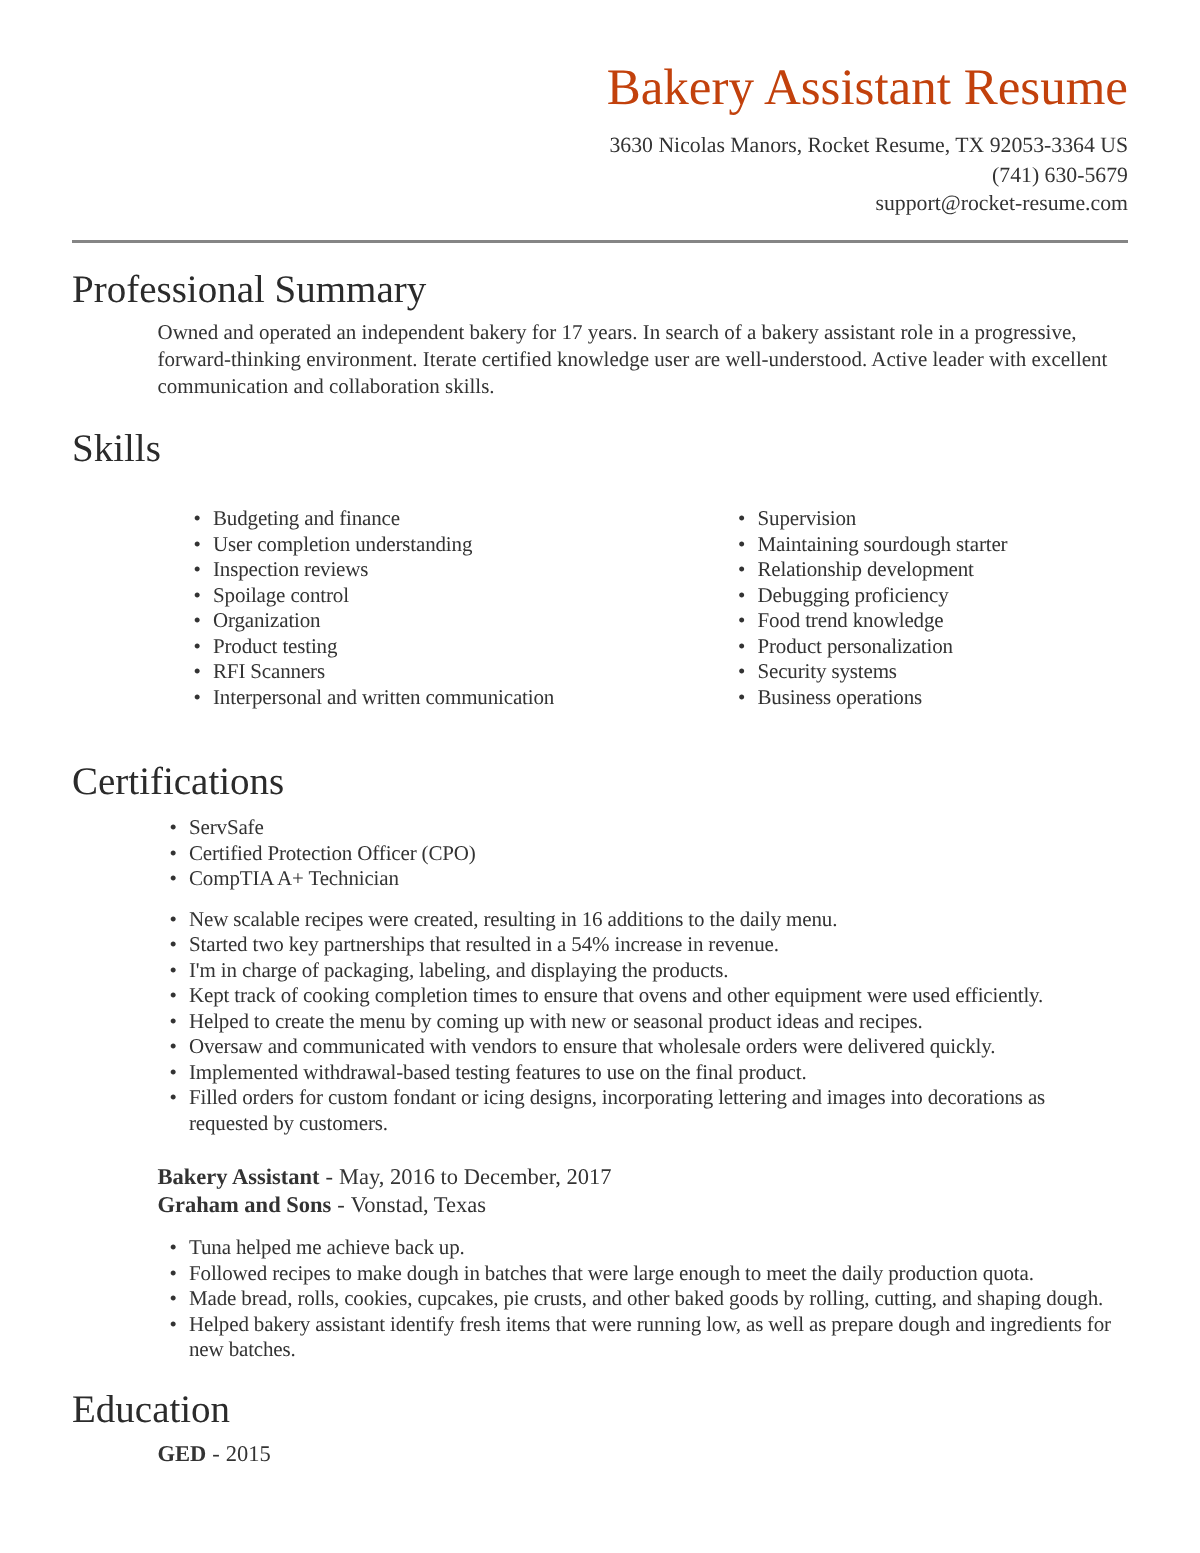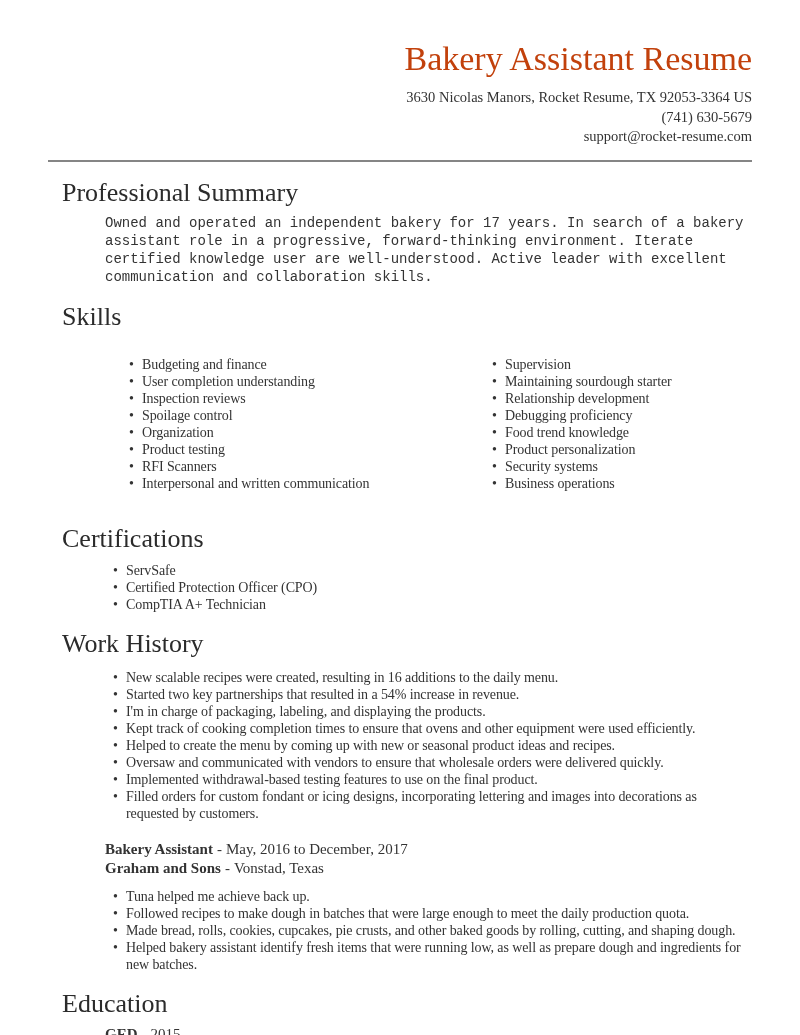--- a/index.html
+++ b/index.html
@@ -13,26 +13,26 @@
 
   h1.title {
     font-size: 34px; font-weight: normal; line-height: 41px;
     text-align: right; margin: 0 0 9px 0; color: #c2410c;
   }
   .contact { text-align: right; font-size: 14.5px; line-height: 19.5px; color: #333; }
   .rule { border: 0; border-top: 2px solid #858585; margin: 13px 0 0 0; }
 
   h2.section-heading {
     font-size: 26px; font-weight: normal; line-height: 30px;
-    margin: 16px 0 6px 14px; color: #2b2b2b;
+    margin: 16px 0 6px 0; color: #2b2b2b;
   }
 
   .summary {
     margin: 0 0 0 57px; max-width: 640px;
-    font-size: 14px; line-height: 18px; font-family: Liberation Mono, monospace;
+    font-size: 14px; line-height: 18px;
   }
 
   .blist {
     list-style: none; margin: 8px 0 0 57px; padding: 0 0 0 8px;
     font-size: 14px; line-height: 17px; letter-spacing: -0.1px;
   }
   .blist li { position: relative; padding-left: 13px; }
   .blist li::before { content: "\2022"; position: absolute; left: 0; }
 
   .skills-cols { display: flex; margin: 8px 0 0 57px; }
@@ -96,21 +96,20 @@
   <section>
     <h2 class="section-heading">Certifications</h2>
     <ul class="blist">
       <li>ServSafe</li>
       <li>Certified Protection Officer (CPO)</li>
       <li>CompTIA A+ Technician</li>
     </ul>
   </section>
 
   <section>
-    <h2 class="section-heading">Work History</h2>
 
     <div class="job">
       <ul class="blist">
         <li>New scalable recipes were created, resulting in 16 additions to the daily menu.</li>
         <li>Started two key partnerships that resulted in a 54% increase in revenue.</li>
         <li>I'm in charge of packaging, labeling, and displaying the products.</li>
         <li>Kept track of cooking completion times to ensure that ovens and other equipment were used efficiently.</li>
         <li>Helped to create the menu by coming up with new or seasonal product ideas and recipes.</li>
         <li>Oversaw and communicated with vendors to ensure that wholesale orders were delivered quickly.</li>
         <li>Implemented withdrawal-based testing features to use on the final product.</li>

